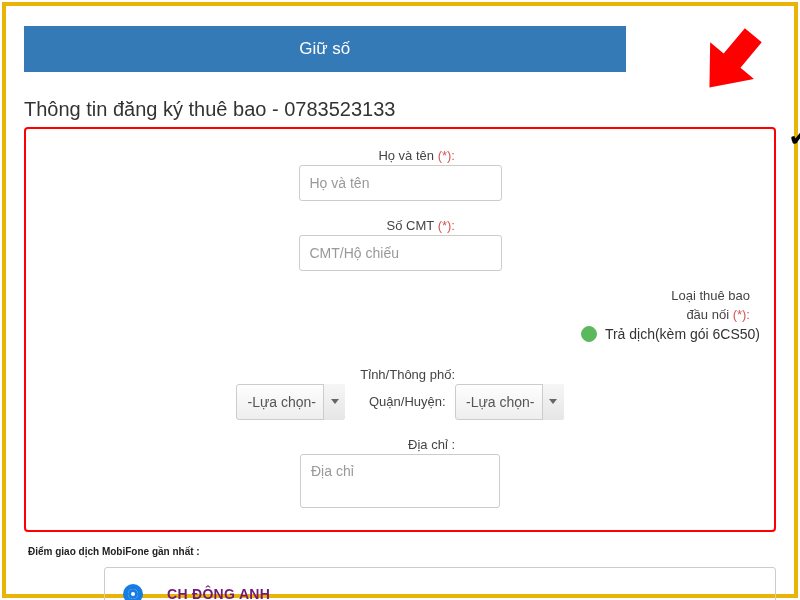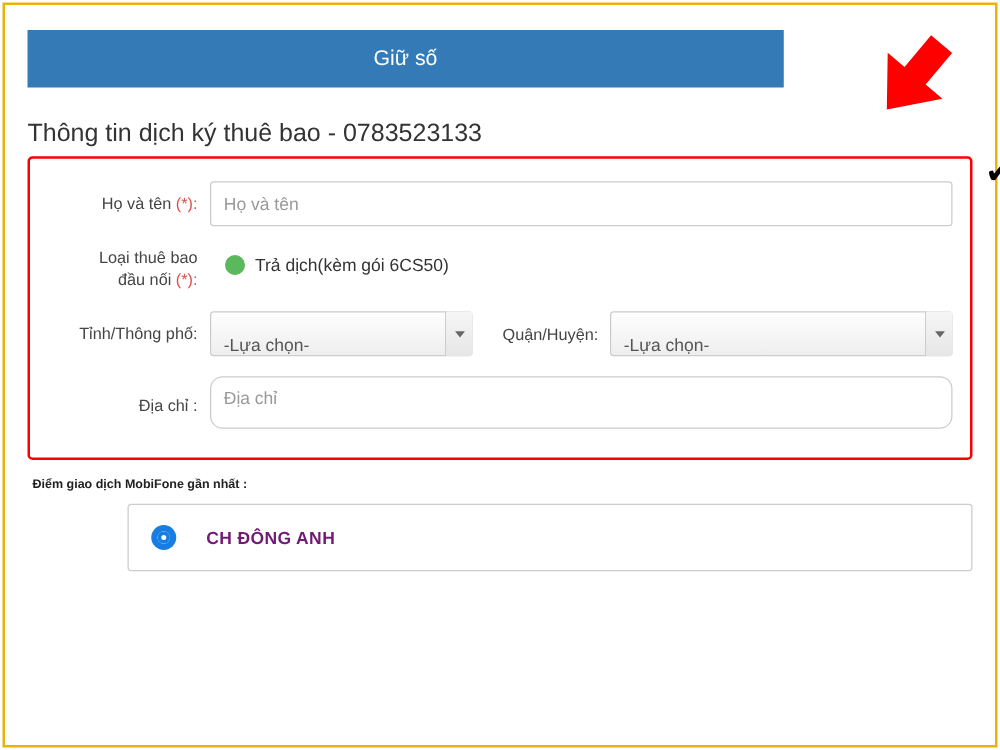--- a/index.html
+++ b/index.html
@@ -7,21 +7,21 @@
     font-family: Arial, Helvetica, sans-serif;
     background: #fff;
     width: 800px;
     height: 600px;
     overflow: hidden;
     position: relative;
   }
   .outer-border {
     position: absolute;
     top: 2px; left: 2px; right: 2px; bottom: 2px;
-    border: 2px solid #eab308;
+    border: 4px solid #eab308;
     padding: 20px 18px 0 18px;
   }
   .tab-btn {
     background: #337ab7;
     color: #fff;
     border: none;
     width: 80%;
     height: 46px;
     font-size: 17px;
     font-weight: 400;
@@ -37,22 +37,23 @@
   }
   .form-box {
     border: 2px solid #ff0000;
     border-radius: 4px;
     padding: 18px 14px 14px 14px;
   }
   .form-row {
     display: flex;
     align-items: center;
     margin-bottom: 16px;
-  }
-  .form-row.align-top { align-items: center; gap: 12px; }
+    flex-direction: column;
+  }
+  .form-row.align-top { align-items: flex-end; }
   .label-col {
     width: 130px;
     text-align: right;
     font-size: 13px;
     color: #444;
     padding-right: 10px;
     line-height: 1.4;
   }
   .req { color: #d9534f; }
   .input-col { flex: 1; }
@@ -60,21 +61,21 @@
     width: 100%;
     height: 36px;
     border: 1px solid #ccc;
     border-radius: 3px;
     padding: 0 10px;
     font-size: 14px;
     color: #333;
     background: #fff;
   }
   .text-input::placeholder, .textarea-input::placeholder { color: #999; }
-  .textarea-input { height: 42px; padding-top: 8px; resize: none; font-family: inherit; border-radius: 10px; }
+  .textarea-input { height: 54px; padding-top: 8px; resize: none; font-family: inherit; }
   .radio-group { font-size: 14px; color: #333; padding-top: 2px; }
   .radio-item { display: flex; align-items: center; margin-bottom: 8px; cursor: pointer; }
   .radio-circle {
     width: 16px; height: 16px; border-radius: 50%;
     border: 1px solid #bbb; margin-right: 8px; position: relative;
     background: #fff;
   }
   .radio-circle.checked {
     background: #5cb85c; border-color: #5cb85c;
   }
@@ -82,21 +83,21 @@
   .double-row .label-col2 {
     width: 110px; text-align: right; font-size: 13px; color: #444; padding: 0 24px;
   }
   .select-wrap { position: relative; flex: 1; }
   .select-input {
     background: linear-gradient(#fefefe, #eee);
     padding-right: 28px;
     cursor: pointer;
     color: #555;
     display: flex;
-    align-items: flex-end;
+    align-items: center;
   }
   .select-caret {
     position: absolute; right: 0; top: 0; width: 22px; height: 36px;
     border-left: 1px solid #ccc;
     display: flex; align-items: center; justify-content: center;
     background: linear-gradient(#f6f6f6, #e6e6e6);
     border-radius: 0 3px 3px 0;
     pointer-events: none;
   }
   .select-caret::after {
@@ -150,34 +151,42 @@
 </head>
 <body>
 
 <div class="outer-border">
 
   <button class="tab-btn">
     <span>Giữ số</span>
   </button>
 
   <h2 class="section-title">
-    <span>Thông tin dịch ký thuê bao - </span><span>0783523133</span>
+    <span>Thông tin đăng ký thuê bao - </span><span>0783523133</span>
   </h2>
 
   <div class="form-box">
 
     <div class="form-row">
       <div class="label-col">
         <span>Họ và tên </span><span class="req">(*):</span>
       </div>
       <div class="input-col">
         <input class="text-input" type="text" placeholder="Họ và tên" style="">
       </div>
     </div>
 
+    <div class="form-row">
+      <div class="label-col">
+        <span>Số CMT </span><span class="req">(*):</span>
+      </div>
+      <div class="input-col">
+        <input class="text-input" type="text" placeholder="CMT/Hộ chiếu" style="">
+      </div>
+    </div>
 
 
     <div class="form-row align-top">
       <div class="label-col">
         <span>Loại thuê bao</span><br>
         <span>đầu nối </span><span class="req">(*):</span>
       </div>
       <div class="input-col radio-group">
         <div class="radio-item">
           <span class="radio-circle checked"></span>

